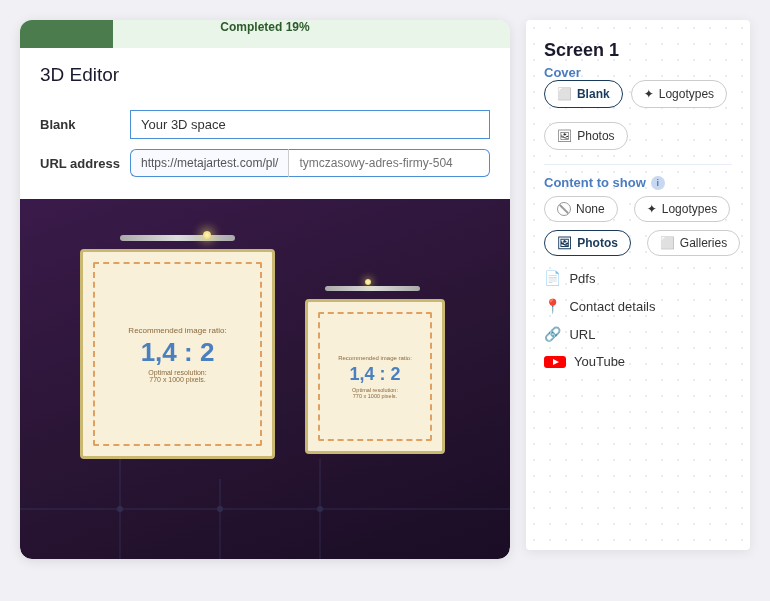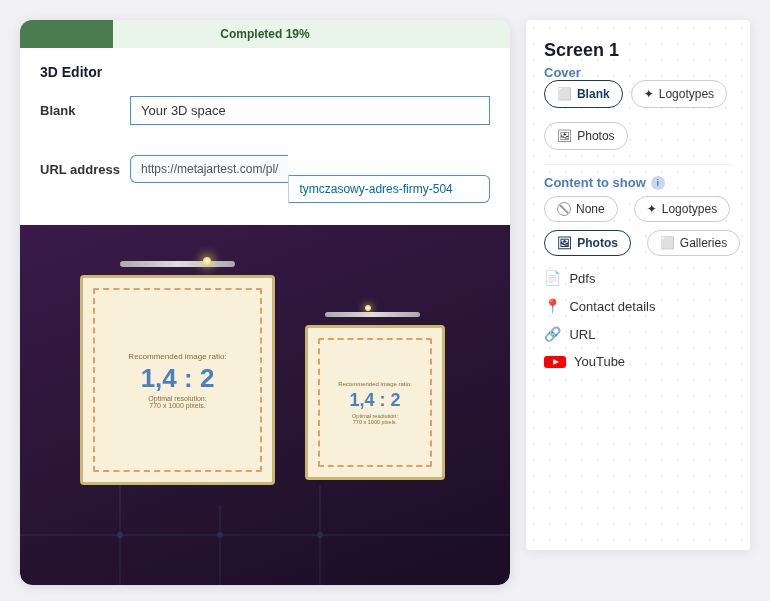--- a/index.html
+++ b/index.html
@@ -31,21 +31,20 @@
       width: 490px;
       box-shadow: 0 2px 12px rgba(0,0,0,0.1);
       overflow: hidden;
       flex-shrink: 0;
     }
 
     .progress-bar-container {
       background: #e8f5e8;
       height: 28px;
       display: flex;
-      align-items: center;
       justify-content: center;
       position: relative;
     }
 
     .progress-bar-fill {
       position: absolute;
       left: 0; top: 0; bottom: 0;
       background: #4a7c4e;
       border-radius: 0;
       width: 19%;
@@ -61,24 +60,24 @@
 
     .progress-text span {
       font-weight: 700;
     }
 
     .editor-header {
       padding: 16px 20px 12px;
     }
 
     .editor-title {
-      font-size: 14px;
-      font-weight: 700;
+      font-size: 19px;
+      font-weight: 400;
       color: #1a1a2e;
-      margin-bottom: 16px;
+      margin-bottom: 24px;
     }
 
     .form-row {
       display: flex;
       align-items: center;
       margin-bottom: 10px;
       gap: 10px;
     }
 
     .form-label {
@@ -115,24 +114,23 @@
       background: #f8faff;
       white-space: nowrap;
     }
 
     .url-part2 {
       border: 1.5px solid #4a90d9;
       border-left: 1px solid #ccc;
       border-radius: 0 6px 6px 0;
       padding: 6px 10px;
       font-size: 12px;
-      color: #0369a1;
+      color: #737373;
       flex: 1;
       background: #fff;
-      margin-top: 40px;
     }
 
     .preview-area {
       width: 100%;
       height: 360px;
       background: linear-gradient(160deg, #3a1a4a 0%, #2a1535 50%, #1a0d25 100%);
       position: relative;
       overflow: hidden;
       border-radius: 0 0 12px 12px;
     }

